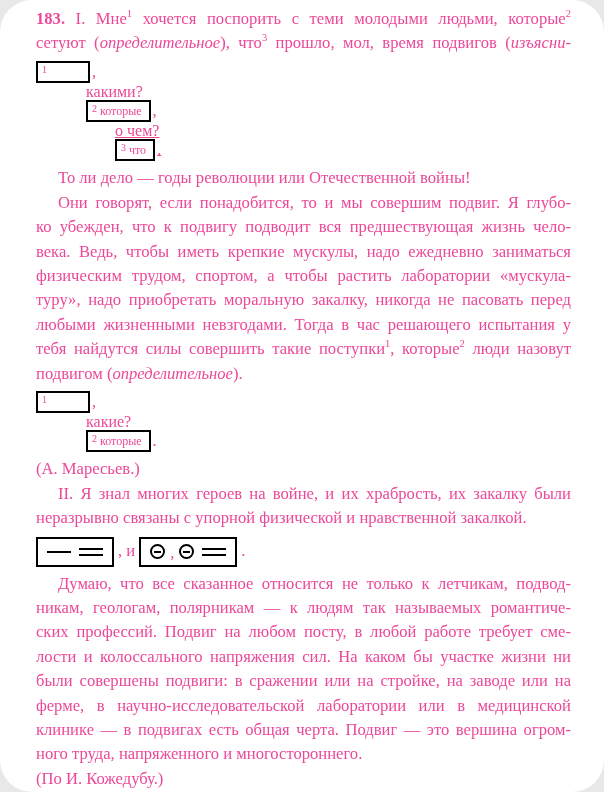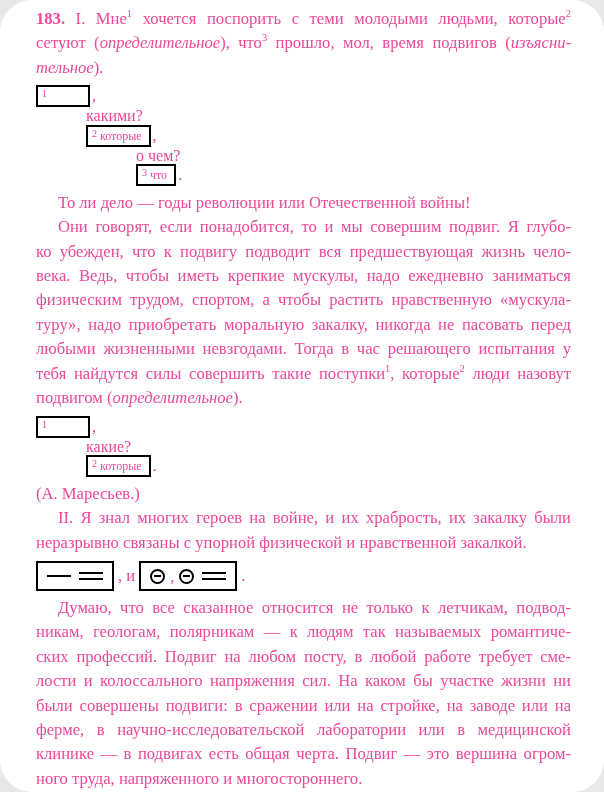--- a/index.html
+++ b/index.html
@@ -38,21 +38,21 @@
     padding:0 7px 0 4px;
     vertical-align:middle;
     background:#fff;
   }
   .sbox.empty { min-width:54px; }
   .snum { font-size:10px; line-height:11px; margin-top:1px; margin-right:3px; }
   .sword { font-size:12px; line-height:19px; }
   .spunct { vertical-align:bottom; margin-left:2px; }
   .squestion { font-size:16px; line-height:13px; margin:2px 0 1px 0; }
   .ind1 { margin-left:50px; }
-  .ind2 { margin-left:100px; }
+  .ind2 { margin-left:79px;text-decoration:underline; }
 
   
   .s3row { display:flex; align-items:center; margin:6px 0 5px 0; }
   .s3box {
     display:inline-flex; align-items:center;
     border:2px solid #000;
     padding:6px 9px;
     height:30px;
     gap:8px;
   }
@@ -67,21 +67,20 @@
   .s3text { margin:0 4px; }
 </style>
 </head>
 <body>
 
 <div class="page">
 
   <div class="para">
       <div class="tline"><b>183.</b> I. Мне<sup>1</sup> хочется поспорить с теми молодыми людьми, которые<sup>2</sup></div>
       <div class="tline">сетуют (<i>определительное</i>), что<sup>3</sup> прошло, мол, время подвигов (<i>изъясни-</i></div>
-      <div class="tline last"><i>тельное</i>).</div>
     </div>
 
   <div class="scheme">
     <div class="srow"><span class="sbox empty">
           <span class="snum">1</span>
           <span class="sword"></span>
         </span><span class="spunct">,</span></div>
     <div class="squestion ind1">какими?</div>
     <div class="srow ind1"><span class="sbox">
           <span class="snum">2</span>
@@ -95,21 +94,21 @@
   </div>
 
   <div class="para indent">
       <div class="tline last">То ли дело — годы революции или Отечественной войны!</div>
     </div>
 
   <div class="para indent">
       <div class="tline">Они говорят, если понадобится, то и мы совершим подвиг. Я глубо-</div>
       <div class="tline">ко убежден, что к подвигу подводит вся предшествующая жизнь чело-</div>
       <div class="tline">века. Ведь, чтобы иметь крепкие мускулы, надо ежедневно заниматься</div>
-      <div class="tline">физическим трудом, спортом, а чтобы растить нравственную «мускула-</div>
+      <div class="tline">физическим трудом, спортом, а чтобы растить лаборатории «мускула-</div>
       <div class="tline">туру», надо приобретать моральную закалку, никогда не пасовать перед</div>
       <div class="tline">любыми жизненными невзгодами. Тогда в час решающего испытания у</div>
       <div class="tline">тебя найдутся силы совершить такие поступки<sup>1</sup>, которые<sup>2</sup> люди назовут</div>
       <div class="tline last">подвигом (<i>определительное</i>).</div>
     </div>
 
   <div class="scheme">
     <div class="srow"><span class="sbox empty">
           <span class="snum">1</span>
           <span class="sword"></span>

